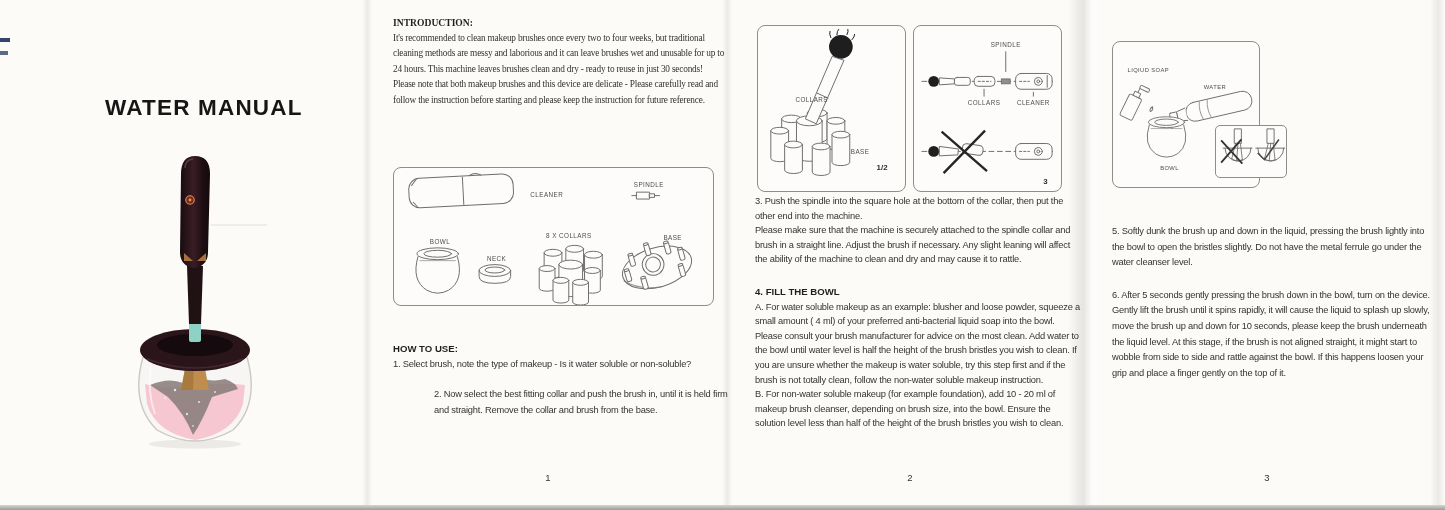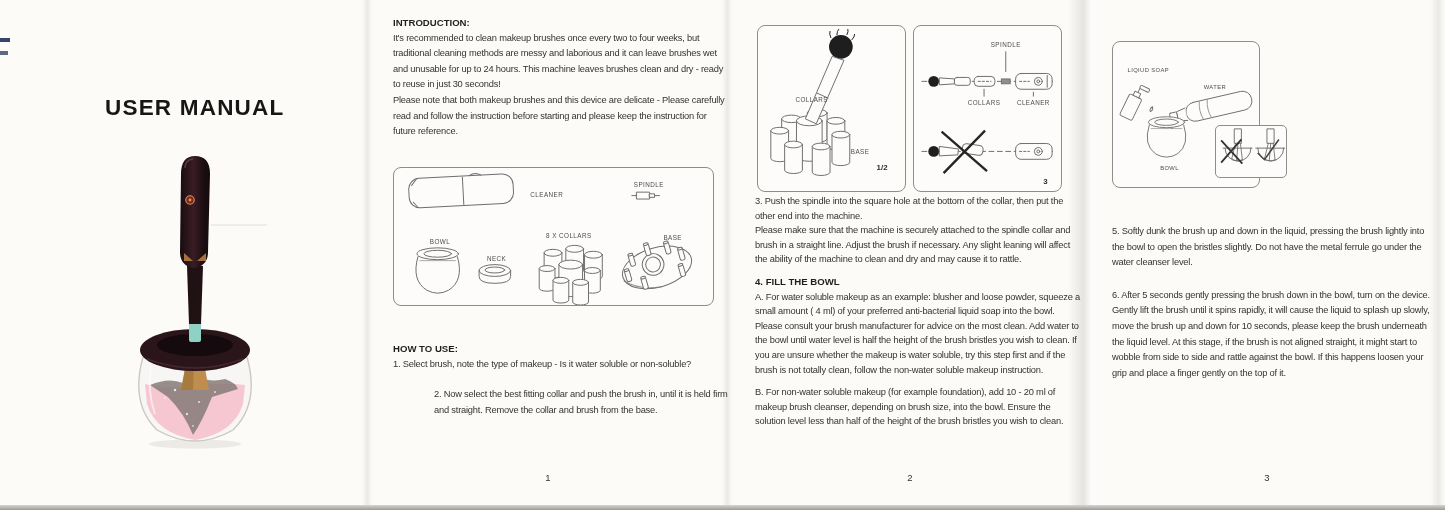--- a/index.html
+++ b/index.html
@@ -36,21 +36,21 @@
 </style>
 </head>
 <body>
 
 <div id="sheet">
 
   <div class="edge-mark" style="left:0; top:38; top:38px; width:10px; height:4px;"></div>
   <div class="edge-mark" style="left:0; top:51px; width:8px; height:4px; opacity:.8;"></div>
 
   <div class="abs" style="left:0; top:0; width:370px; height:505px;">
-    <div class="abs title" style="left:105px; top:95px;">USER MANUAL</div>
+    <div class="abs title" style="left:105px; top:95px;">WATER MANUAL</div>
 
     <svg class="abs" style="left:127px; top:152px;" width="142" height="298" viewBox="0 0 142 298">
       <defs>
         <linearGradient id="gh" x1="0" y1="0" x2="1" y2="0">
           <stop offset="0" stop-color="#170c10"></stop>
             <stop offset="0.45" stop-color="#3a1d24"></stop>
           <stop offset="0.75" stop-color="#1d0e13"></stop>
             <stop offset="1" stop-color="#120a0c"></stop>
         </linearGradient>
       </defs>
@@ -86,21 +86,21 @@
         <path d="M58 16 Q58 8 66 7" stroke="#6b4650" stroke-width="1.4" fill="none" opacity=".8"></path>
         <circle cx="63" cy="48" r="4.2" fill="#7e241c" stroke="#d29a56" stroke-width="1.1"></circle>
         <circle cx="63" cy="48" r="1.4" fill="#e8b06a" opacity=".85"></circle>
         <path d="M57 101 L66 109 L57 109 Z" fill="#a8713b"></path>
         <path d="M79 101 L70 109 L79 109 Z" fill="#a8713b"></path>
       </g>
     </svg>
   </div>
 
   <div class="abs" style="left:391px; top:0; width:341px; height:505px;">
-    <div class="abs txt" style="left:2px; top:15px; width:338px;">
+    <div class="abs txt" style="left:2px; top:15px; width:338px;font-family:Liberation Serif, serif;">
       <div class="heading">INTRODUCTION:</div>
       <p>It's recommended to clean makeup brushes once every two to four weeks, but traditional cleaning methods are messy and laborious and it can leave brushes wet and unusable for up to 24 hours. This machine leaves brushes clean and dry - ready to reuse in just 30 seconds!</p>
       <p>Please note that both makeup brushes and this device are delicate - Please carefully read and follow the instruction before starting and please keep the instruction for future reference.</p>
     </div>
 
     <div class="figbox" style="left:2px; top:167px; width:321px; height:139px;">
       <svg viewBox="0 0 321 139">
 
         <g transform="translate(14,9) rotate(-3 0 20)">
           <rect x="0" y="2" width="106" height="30" rx="11" class="lineart fillw"></rect>
@@ -264,23 +264,23 @@
             <circle cx="126" cy="127" r="1.5" class="lineart"></circle>
           <path d="M28 107 L74 147 M72 106 L30 149" stroke="#262626" stroke-width="2.4" fill="none"></path>
         </g>
         <text class="tag" x="131" y="160">3</text>
       </svg>
     </div>
 
     <div class="abs txt" style="left:2px; top:194px; width:327px; line-height:14.6px;">
       <p>3. Push the spindle into the square hole at the bottom of the collar, then put the other end into the machine.</p>
       <p>Please make sure that the machine is securely attached to the spindle collar and brush in a straight line. Adjust the brush if necessary. Any slight leaning will affect the ability of the machine to clean and dry and may cause it to rattle.</p>
-      <p class="heading" style="margin-top:8px;">4. FILL THE BOWL</p>
+      <p class="heading" style="margin-top:18px;">4. FILL THE BOWL</p>
       <p>A. For water soluble makeup as an example: blusher and loose powder, squeeze a small amount ( 4 ml) of your preferred anti-bacterial liquid soap into the bowl. Please consult your brush manufacturer for advice on the most clean. Add water to the bowl until water level is half the height of the brush bristles you wish to clean. If you are unsure whether the makeup is water soluble, try this step first and if the brush is not totally clean, follow the non-water soluble makeup instruction.</p>
-      <p style="margin-top:8px;">B. For non-water soluble makeup (for example foundation), add 10 - 20 ml of makeup brush cleanser, depending on brush size, into the bowl. Ensure the solution level less than half of the height of the brush bristles you wish to clean.</p>
+      <p style="">B. For non-water soluble makeup (for example foundation), add 10 - 20 ml of makeup brush cleanser, depending on brush size, into the bowl. Ensure the solution level less than half of the height of the brush bristles you wish to clean.</p>
     </div>
 
     <div class="abs pagenum" style="left:142px; top:472px;">2</div>
   </div>
 
   <div class="abs" style="left:1110px; top:0; width:335px; height:505px;">
 
     <div class="figbox" style="left:2px; top:41px; width:148px; height:147px;text-align:right;">
       <svg viewBox="0 0 161 147">
         <text x="16" y="27">LIQIUD SOAP</text>

